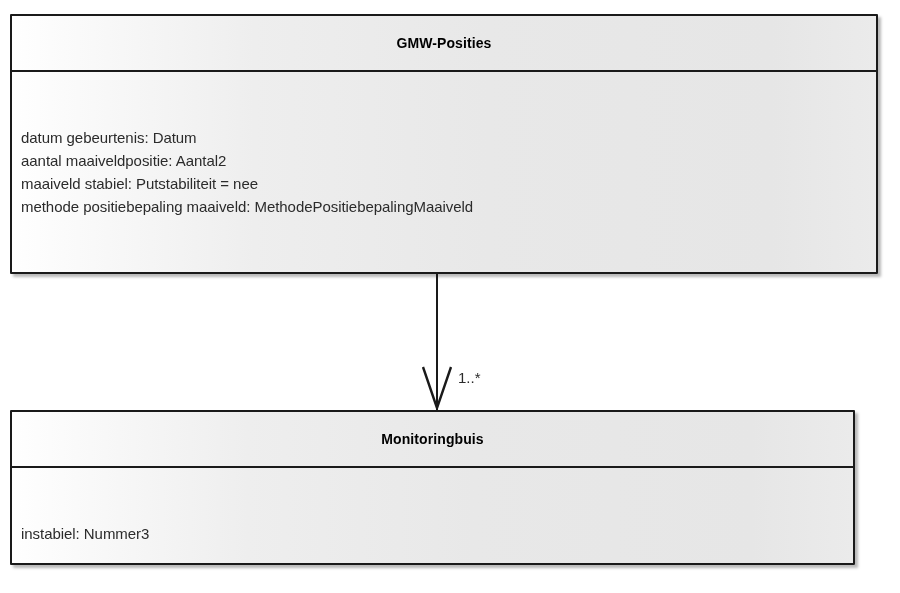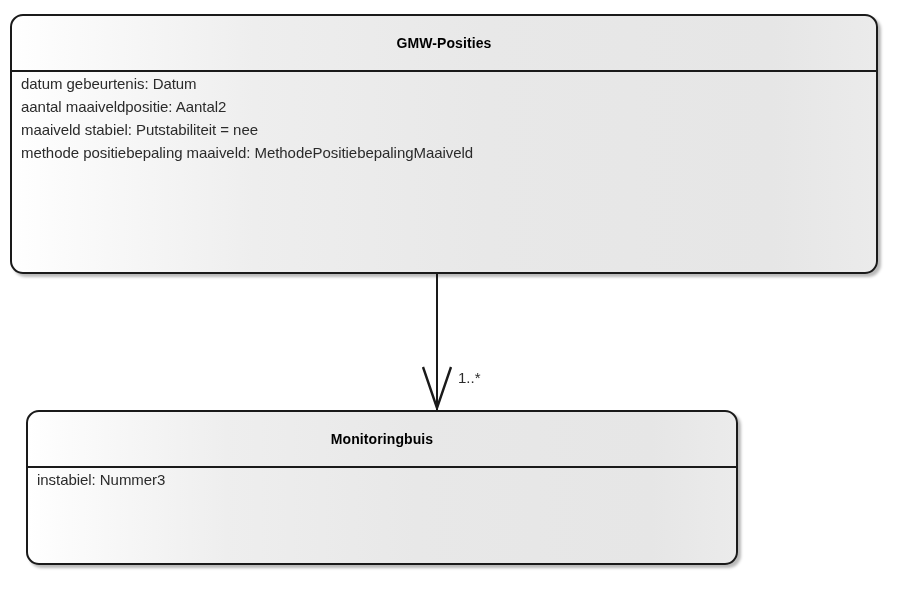--- a/index.html
+++ b/index.html
@@ -18,21 +18,21 @@
     height: 593px;
     background: #ffffff;
     overflow: hidden;
   }
 
   
   .uml-class {
     position: absolute;
     box-sizing: border-box;
     border: 2px solid #1a1a1a;
-    border-radius: 13px;
+    border-radius: 1px;
     background: linear-gradient(to right,
                 #ffffff 0%,
                 #fbfbfb 6%,
                 #eeeeee 28%,
                 #e8e8e8 55%,
                 #e6e6e6 88%,
                 #ebebeb 100%);
     box-shadow: 3px 3px 3px rgba(0,0,0,0.28);
     overflow: hidden;
   }
@@ -48,21 +48,22 @@
     font-size: 14px;
     font-weight: bold;
     color: #000000;
     letter-spacing: 0.1px;
     text-align: center;
     white-space: nowrap;
   }
   .uml-compartment {
     position: relative;
     box-sizing: border-box;
-    padding: 0 0 8px 9px;
+    padding: 8px 0 8px 9px;
+    margin-top: 46px;
   }
   .uml-attr {
     font-size: 15px;
     line-height: 23px;
     color: #2b2b2b;
     white-space: nowrap;
     letter-spacing: -0.05px;
   }
 
   
@@ -100,21 +101,21 @@
   </div>
 
   <div class="connector-line" style="left:436px; top:274px; width:2px; height:136px;"></div>
 
   <svg class="connector-arrow" width="42" height="46" style="left:416px; top:366px;">
     <path d="M 7,1 L 21,42 L 35,1" fill="none" stroke="#1a1a1a" stroke-width="2.4" stroke-linecap="butt" stroke-linejoin="miter"></path>
   </svg>
 
   <span class="multiplicity-label" style="left:458px; top:370px;">1..*</span>
 
-  <div class="uml-class" style="left:26px; top:410px; width:712px; height:155px;">
+  <div class="uml-class" style="left:10px; top:410px; width:845px; height:155px;">
     <div class="uml-header" style="height:56px;">
       <span class="uml-title">Monitoringbuis</span>
     </div>
     <div class="uml-compartment" style="height:95px;">
       <div class="uml-attr">instabiel: Nummer3</div>
     </div>
   </div>
 
 </div>
 

